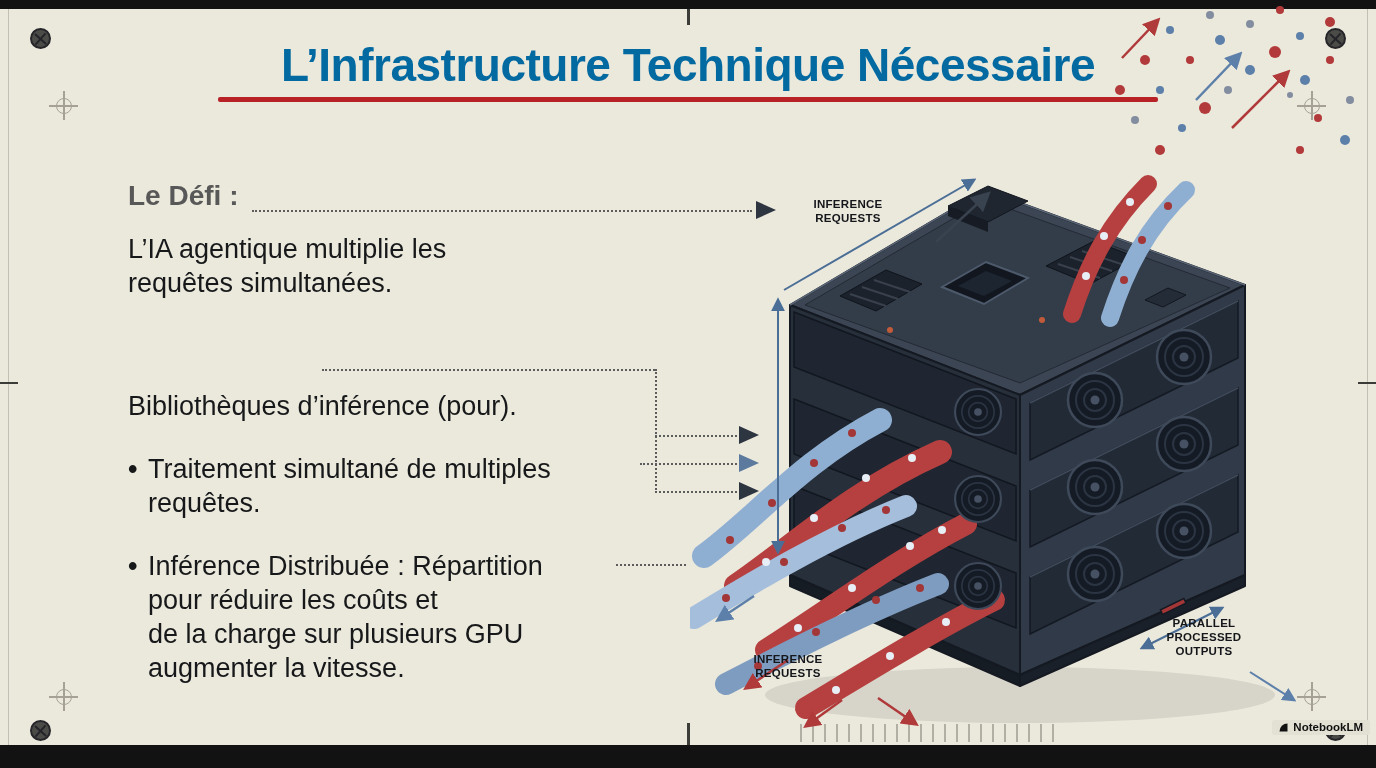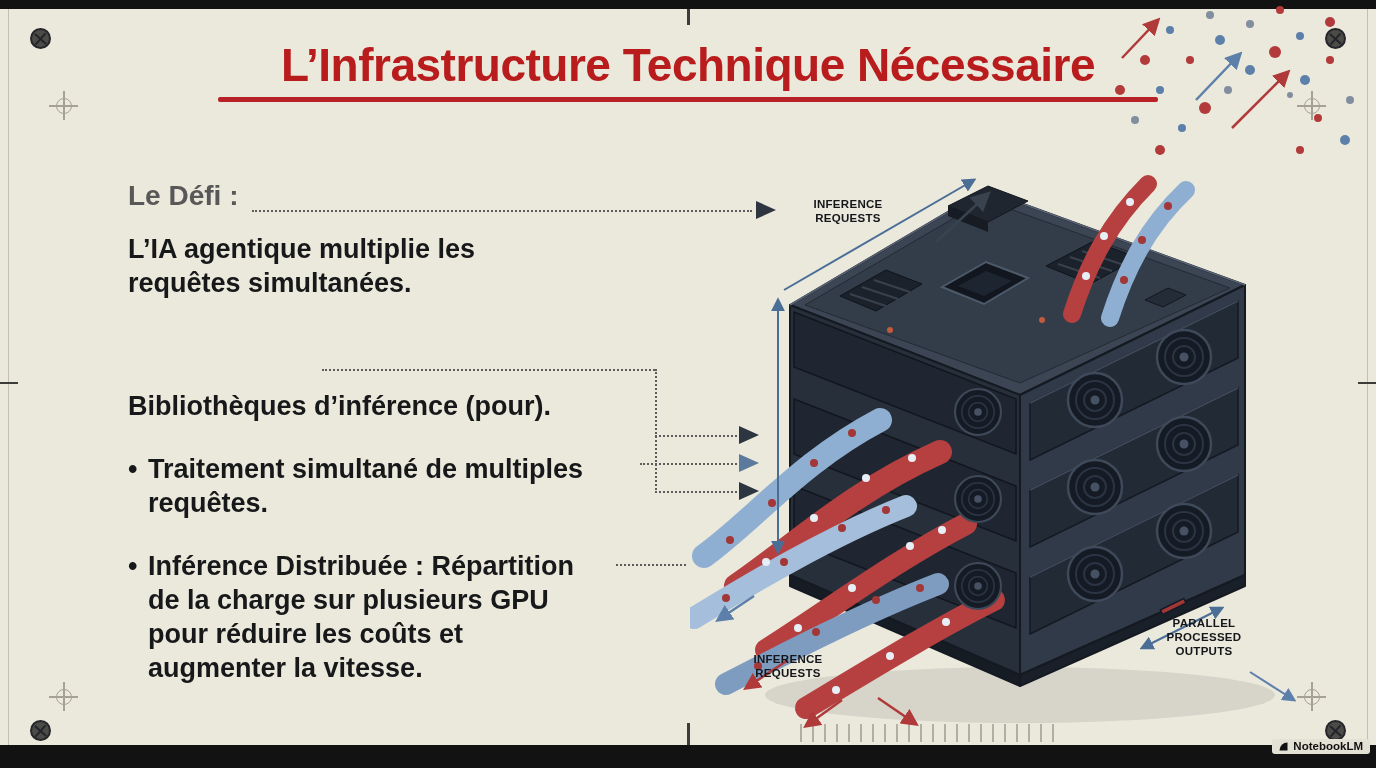--- a/index.html
+++ b/index.html
@@ -24,49 +24,49 @@
   .regmark::before { content:""; position:absolute; left:-8px; width:29px; top:50%;
     height:1.5px; margin-top:-0.75px; background:#a5a295; }
   .regmark::after { content:""; position:absolute; top:-8px; height:29px; left:50%;
     width:1.5px; margin-left:-0.75px; background:#a5a295; }
   .tick { position:absolute; background:#3c3c38; }
   .ruler { position:absolute; left:800px; top:724px; width:262px; height:18px;
     background:repeating-linear-gradient(90deg, rgba(120,118,108,.5) 0 2px, transparent 2px 12px); }
 
   
   .title { position:absolute; left:0; width:1376px; top:38px; text-align:center;
-    font-size:46px; font-weight:700; color:#b91c1c; letter-spacing:-0.5px; }
+    font-size:46px; font-weight:700; color:#0369a1; letter-spacing:-0.5px; }
   .title-underline { position:absolute; left:218px; top:97px; width:940px; height:5px;
     background:#b82126; border-radius:2px; }
   .subtitle { position:absolute; left:0; width:1376px; top:124px; text-align:center;
     font-size:31px; font-weight:700; color:#ad2024; }
 
   
   .sec-label { position:absolute; font-size:28px; font-weight:700; color:#585858; }
   .lines { position:absolute; }
-  .body-line { font-size:27px; font-weight:700; color:#17181a; line-height:34px; white-space:nowrap; }
+  .body-line { font-size:27px; font-weight:400; color:#17181a; line-height:34px; white-space:nowrap; }
   .bullet { position:absolute; left:128px; }
   .bullet-dot { position:absolute; left:0; top:0; font-size:27px; font-weight:700;
     color:#17181a; line-height:34px; }
   .blines { margin-left:20px; }
 
   
   .dotline-h { position:absolute; height:0; border-top:2.5px dotted #5c5c5c; }
   .dotline-v { position:absolute; width:0; border-left:2.5px dotted #5c5c5c; }
   .arrowhead { position:absolute; width:0; height:0;
     border-top:9px solid transparent; border-bottom:9px solid transparent;
     border-left:20px solid #2d3540; }
   .arrowhead.blue { border-left-color:#5b7a9d; }
 
   
   .diagram-label { position:absolute; font-size:11.5px; font-weight:700; color:#14161a;
     text-align:center; line-height:14px; letter-spacing:0.3px; }
 
   
-  .watermark { position:absolute; right:6px; top:739px; display:flex; align-items:center;
+  .watermark { position:absolute; right:6px; top:720px; display:flex; align-items:center;
     gap:4px; background:#e3e0d4; border-radius:3px; padding:1px 7px 2px 6px;
     font-size:11.5px; font-weight:700; color:#101010;justify-content:space-between; }
 
   svg.illustration { position:absolute; left:690px; top:0; }
 </style>
 </head>
 <body>
 
 <div class="canvas">
 
@@ -108,22 +108,22 @@
     <span class="bullet-dot">•</span>
     <div class="blines">
       <div class="body-line">Traitement simultané de multiples</div>
       <div class="body-line">requêtes.</div>
     </div>
   </div>
   <div class="bullet" style="top:549px">
     <span class="bullet-dot">•</span>
     <div class="blines">
       <div class="body-line">Inférence Distribuée : Répartition</div>
+      <div class="body-line">pour réduire les coûts et</div>
       <div class="body-line">de la charge sur plusieurs GPU</div>
-      <div class="body-line">pour réduire les coûts et</div>
       <div class="body-line">augmenter la vitesse.</div>
     </div>
   </div>
 
   <div class="dotline-h" style="left:252px;top:210px;width:500px"></div>
   <div class="arrowhead" style="left:756px;top:201px"></div>
 
   <div class="dotline-h" style="left:322px;top:369px;width:333px"></div>
   <div class="dotline-v" style="left:655px;top:369px;height:124px"></div>
   <div class="dotline-h" style="left:655px;top:435px;width:82px"></div>

